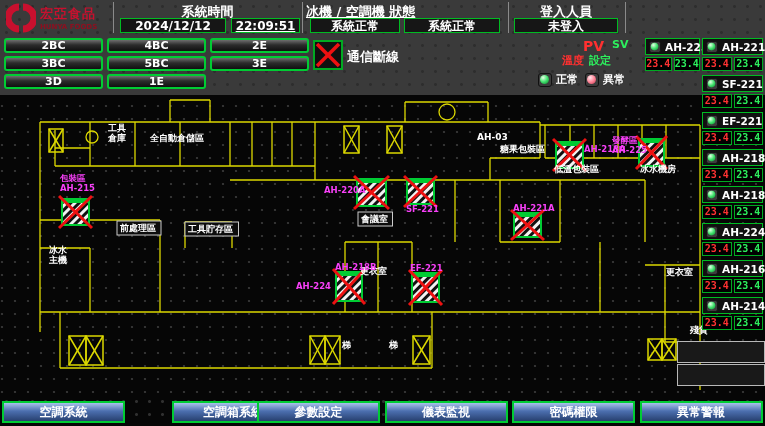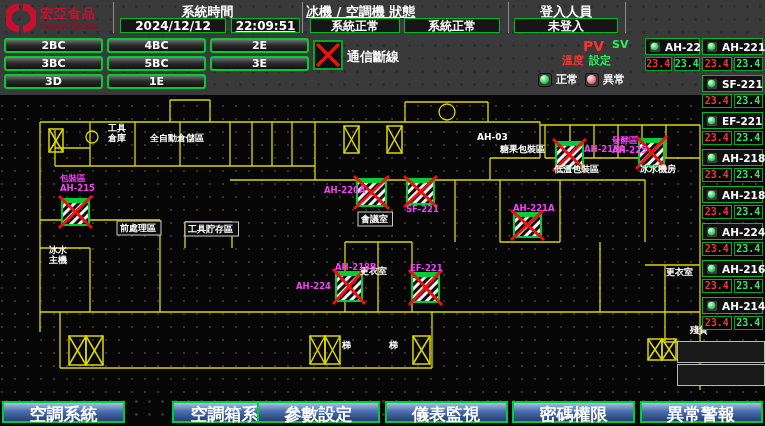--- a/index.html
+++ b/index.html
@@ -32,21 +32,21 @@
         align-items:center;gap:3px;padding:0 2px;box-sizing:border-box;}
   .pname{color:#fff;font-weight:bold;font-size:10.5px;white-space:nowrap;}
   .pvals{position:absolute;height:14px;display:flex;gap:2px;}
   .vcell{flex:1;background:#000;border:1px solid #00aa22;box-sizing:border-box;text-align:center;
         font-family:"DejaVu Sans Mono",monospace;font-weight:bold;font-size:10px;line-height:12px;}
   .vcell.pv{color:#ff3232;}
   .vcell.sv{color:#2dee5d;}
   .empty-slot{position:absolute;background:#191919;border:1px solid #b8b8b8;}
   .footer-btn{position:absolute;top:401px;width:123px;height:22px;box-sizing:border-box;cursor:pointer;
         background:linear-gradient(#a9c2ea,#4c6faf 45%,#27406f);border:2px solid #00cc33;
-        color:#fff;font-weight:bold;font-size:17px;text-align:center;padding:0;
+        color:#fff;font-weight:bold;font-size:12px;text-align:center;padding:0;
         font-family:"DejaVu Sans",sans-serif;}
   .red{color:#ff3030;} .grn{color:#2dee5d;}
   svg text{font-family:"DejaVu Sans",sans-serif;}
 </style>
 </head>
 <body>
 
 <div class="screen">
   <div class="dots-top"></div>
 

